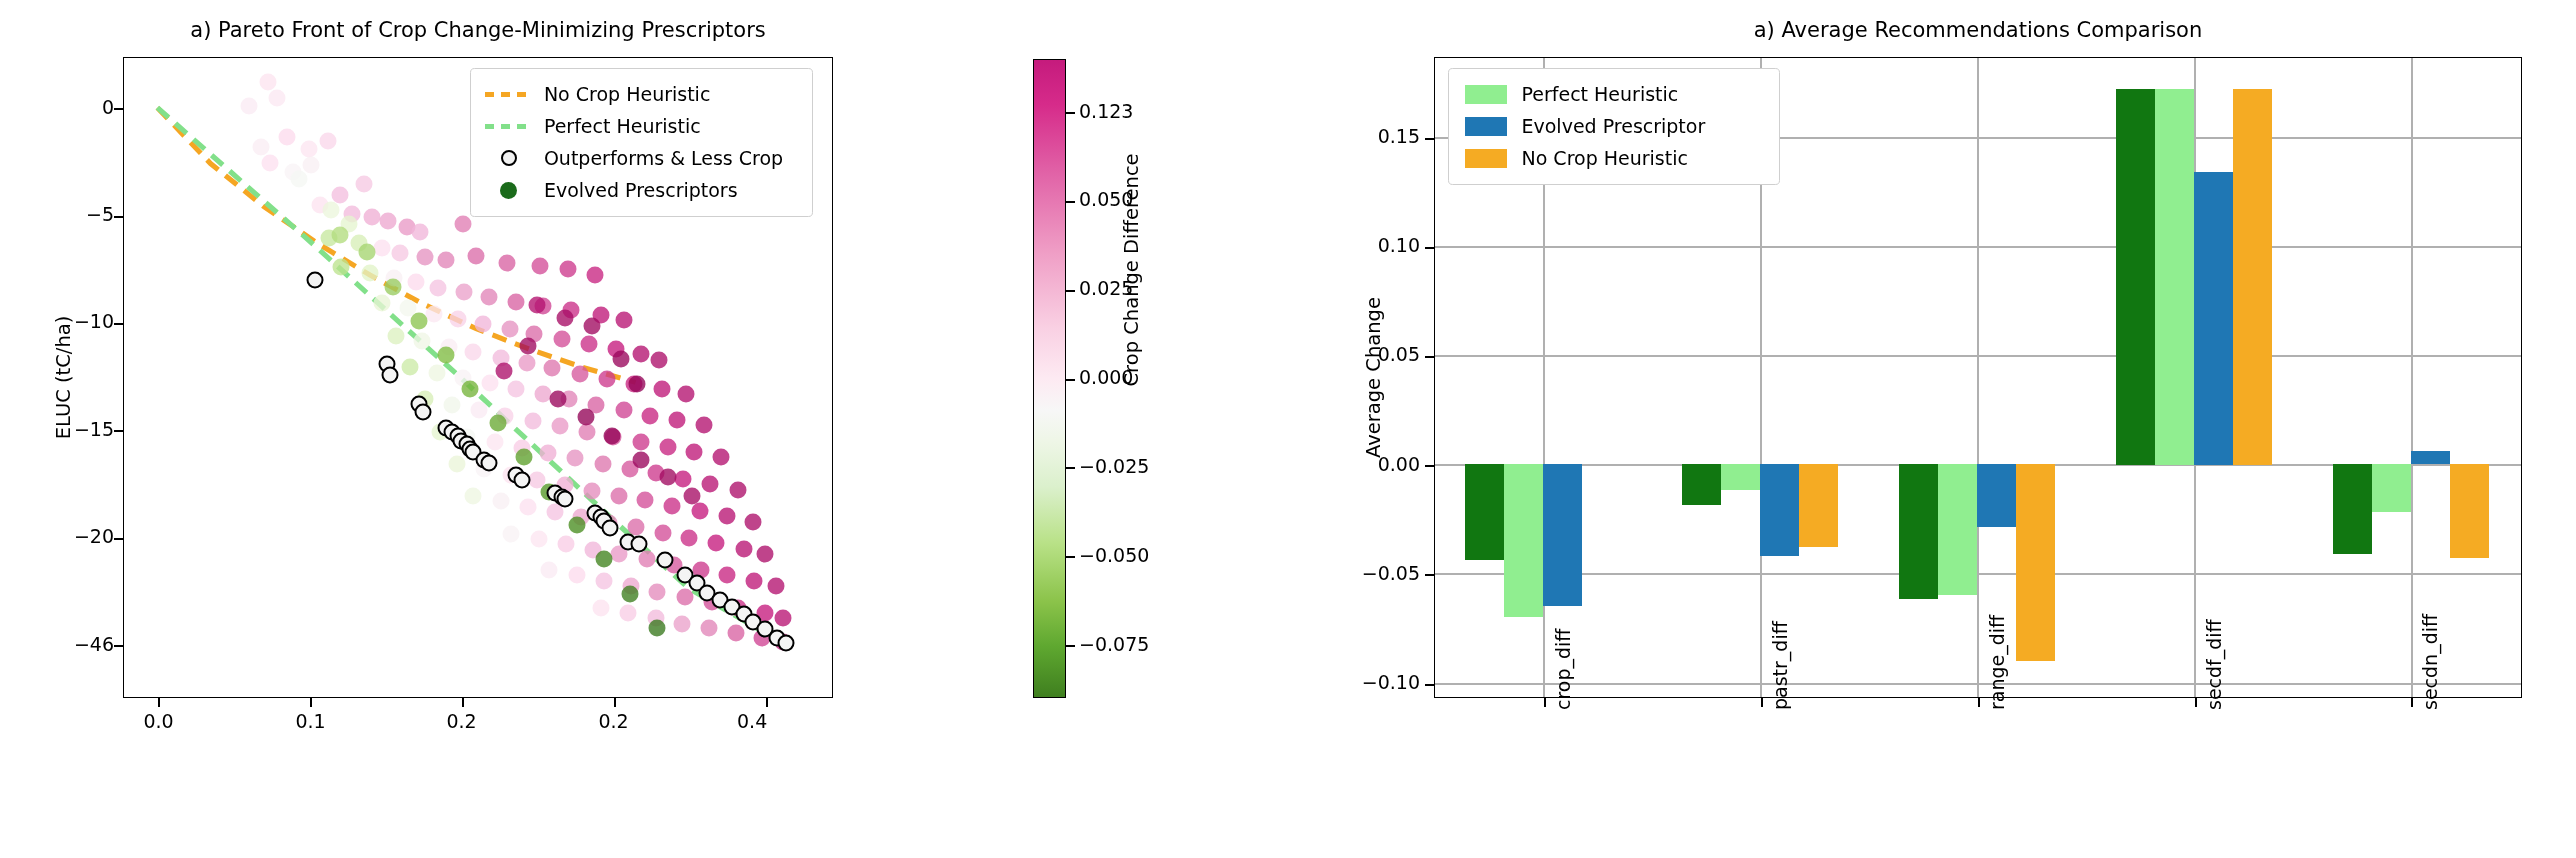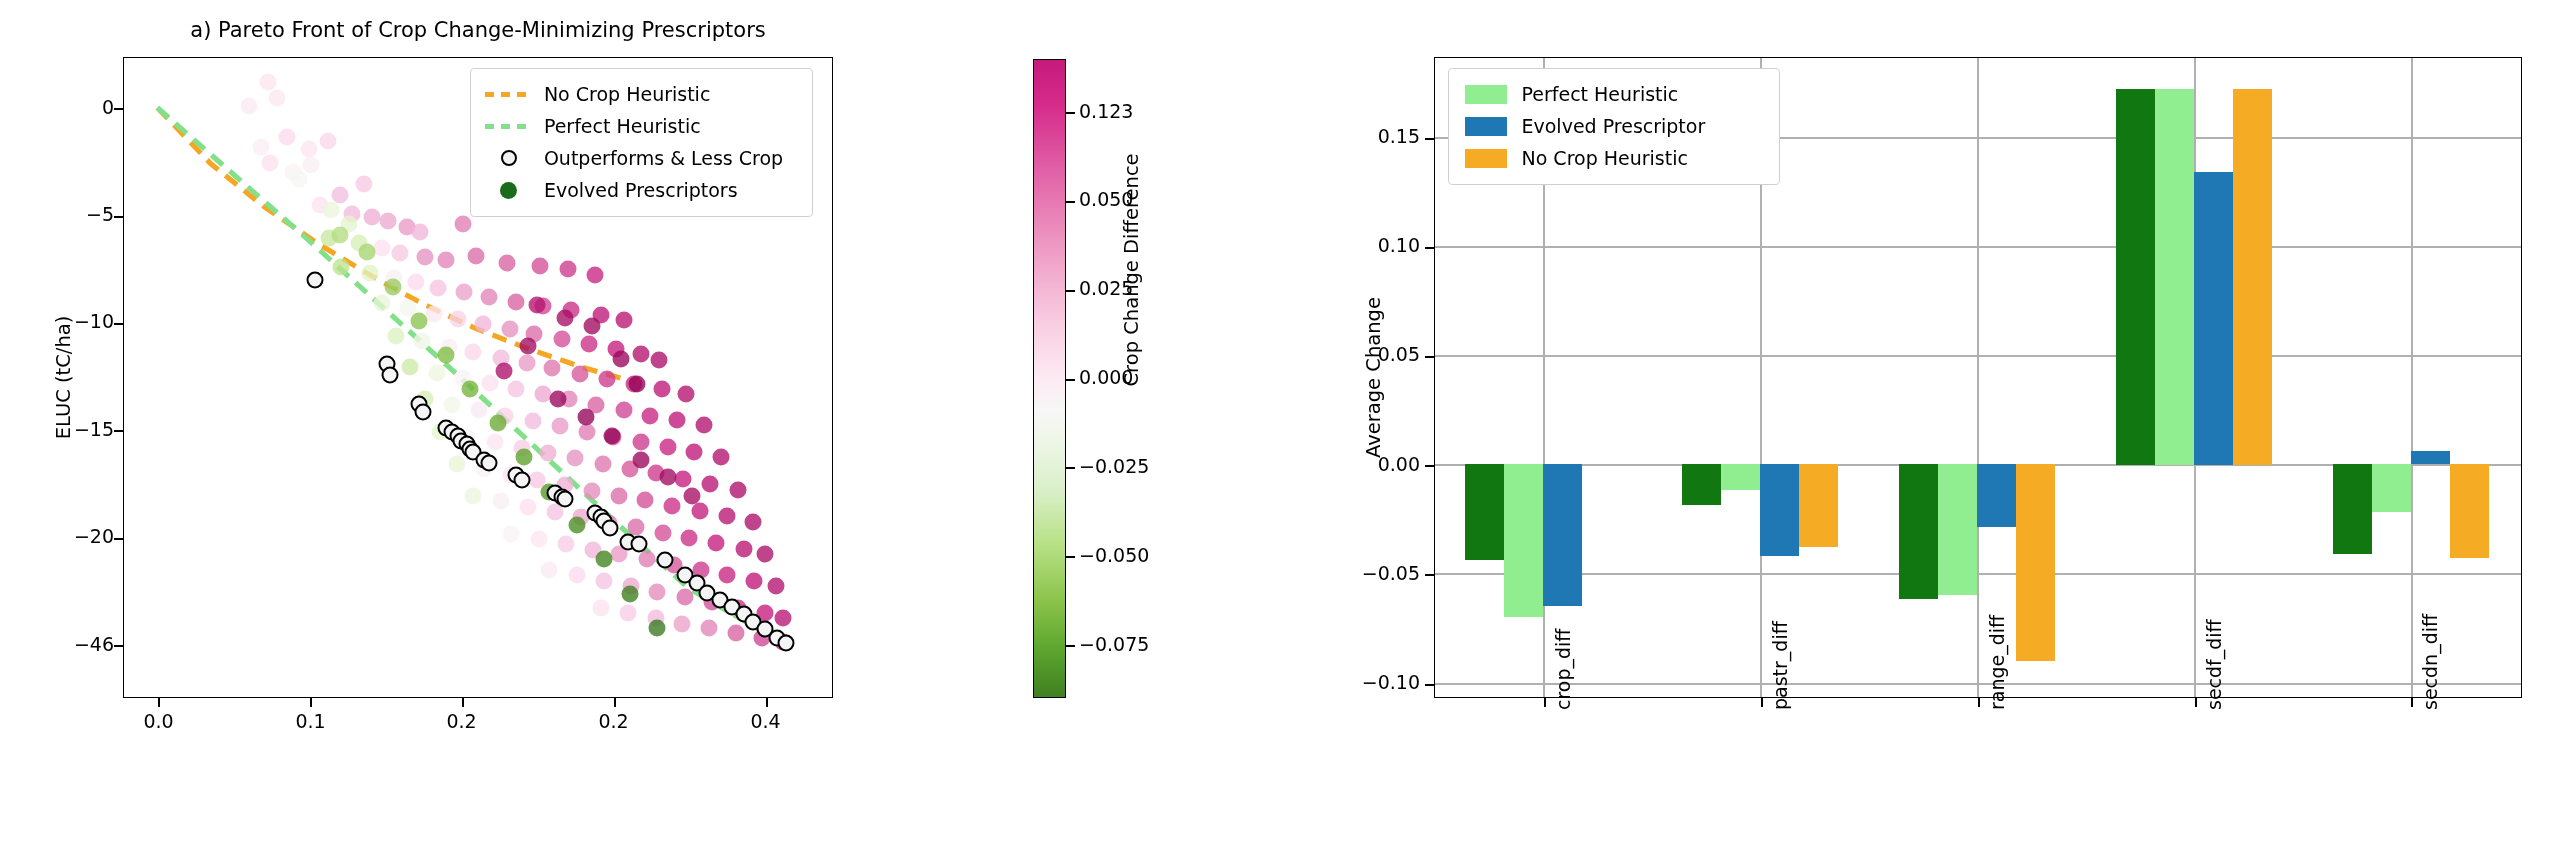--- a/index.html
+++ b/index.html
@@ -332,21 +332,21 @@
       </div>
     <div id="scatter-xticks">
         <div class="tick-lbl" style="left: 130px; top: 710px; width: 57px; text-align: center;">0.0</div>
         <div class="tick-mark" style="left: 158px; top: 698px; width: 1.7px; height: 8.6px;"></div>
         <div class="tick-lbl" style="left: 282px; top: 710px; width: 57px; text-align: center;">0.1</div>
         <div class="tick-mark" style="left: 310px; top: 698px; width: 1.7px; height: 8.6px;"></div>
         <div class="tick-lbl" style="left: 433px; top: 710px; width: 57px; text-align: center;">0.2</div>
         <div class="tick-mark" style="left: 462px; top: 698px; width: 1.7px; height: 8.6px;"></div>
         <div class="tick-lbl" style="left: 585px; top: 710px; width: 57px; text-align: center;">0.2</div>
         <div class="tick-mark" style="left: 614px; top: 698px; width: 1.7px; height: 8.6px;"></div>
-        <div class="tick-lbl" style="left: 737px; top: 710px; width: 57px; text-align: center;">0.4</div>
+        <div class="tick-lbl" style="left: 737px; top: 710px; width: 57px; ">0.4</div>
         <div class="tick-mark" style="left: 766px; top: 698px; width: 1.7px; height: 8.6px;"></div>
       </div>
 
     <div class="ylabel" style="left:-23px;top:366px;width:172px;text-align:center;transform:rotate(-90deg);">ELUC (tC/ha)</div>
 
 
     <div id="colorbar"></div>
     <div id="cbar-ticks">
         <div class="tick-lbl" style="left: 1079px; top: 100px;">0.123</div>
         <div class="tick-mark" style="left: 1066px; top: 112px; width: 9.2px; height: 1.7px;"></div>
@@ -361,20 +361,21 @@
         <div class="tick-lbl" style="left: 1079px; top: 544px;">−0.050</div>
         <div class="tick-mark" style="left: 1066px; top: 556px; width: 9.2px; height: 1.7px;"></div>
         <div class="tick-lbl" style="left: 1079px; top: 633px;">−0.075</div>
         <div class="tick-mark" style="left: 1066px; top: 645px; width: 9.2px; height: 1.7px;"></div>
       </div>
     <div id="cbar-label" style="left:1131px;top:375px;transform:rotate(-90deg);transform-origin:left center;">Crop Change Difference</div>
   </div>
 
   <div class="panel" style="left:1288px;width:1288px;">
 
+    <div class="plot-title" style="left:146px;top:18.3px;width:1088px;">a) Average Recommendations Comparison</div>
 
     <div class="axes" id="bar-axes" style="left:146px;">
       <div id="bar-grid">
           <div class="gridline-h" style="top: 79px;"></div>
           <div class="gridline-h" style="top: 188px;"></div>
           <div class="gridline-h" style="top: 297px;"></div>
           <div class="gridline-h" style="top: 406px;"></div>
           <div class="gridline-h" style="top: 515px;"></div>
           <div class="gridline-h" style="top: 625px;"></div>
           <div class="gridline-v" style="left: 108px;"></div>

